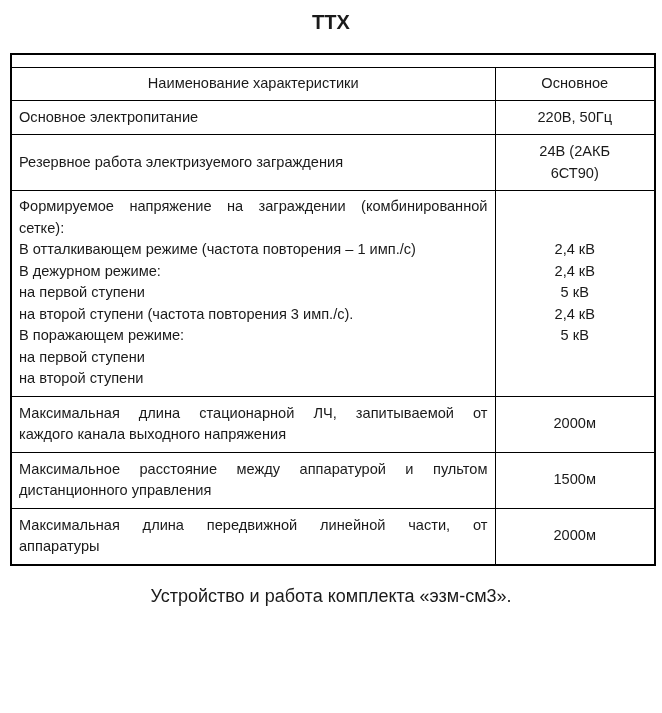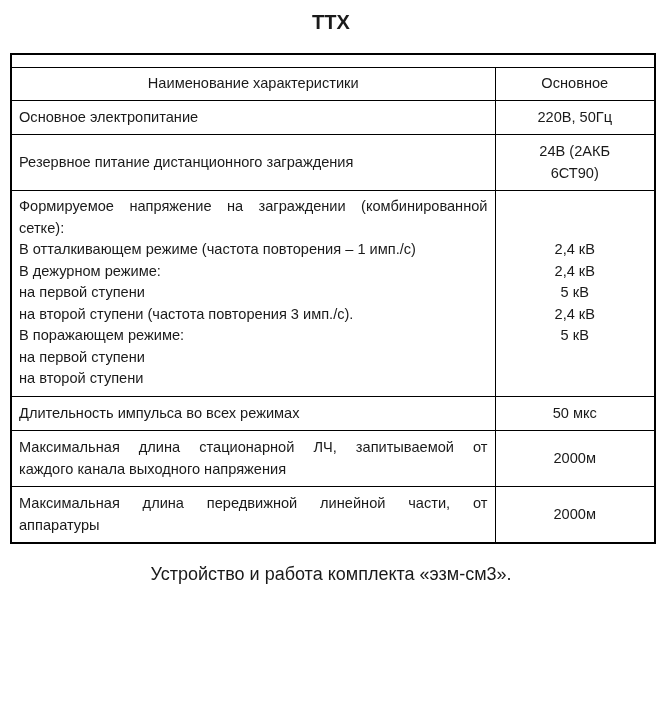--- a/index.html
+++ b/index.html
@@ -98,21 +98,21 @@
     <tr class="body-row">
           <td class="name-cell nowrap">
             <div class="line">Основное электропитание</div>
           </td>
           <td class="param-cell">
             <div class="line">220В, 50Гц</div>
           </td>
         </tr>
         <tr class="body-row">
           <td class="name-cell nowrap">
-            <div class="line">Резервное питание дистанционного заграждения</div>
+            <div class="line">Резервное работа электризуемого заграждения</div>
           </td>
           <td class="param-cell">
             <div class="line">24В (2АКБ</div>
             <div class="line">6СТ90)</div>
           </td>
         </tr>
         <tr class="body-row top">
           <td class="name-cell">
             <div class="line jline">Формируемое напряжение на заграждении (комбинированной</div>
             <div class="line">сетке):</div>
@@ -128,34 +128,35 @@
             <div class="line">&nbsp;</div>
             <div class="line">&nbsp;</div>
             <div class="line">2,4 кВ</div>
             <div class="line">2,4 кВ</div>
             <div class="line">5 кВ</div>
             <div class="line">2,4 кВ</div>
             <div class="line">5 кВ</div>
           </td>
         </tr>
         <tr class="body-row">
-          <td class="name-cell nowrap">
-            <div class="line">Длительность импульса во всех режимах</div>
-          </td>
-          <td class="param-cell">
-            <div class="line">50 мкс</div>
-          </td>
-        </tr>
-        <tr class="body-row">
           <td class="name-cell">
             <div class="line jline">Максимальная длина стационарной ЛЧ, запитываемой от</div>
             <div class="line">каждого канала выходного напряжения</div>
           </td>
           <td class="param-cell">
             <div class="line">2000м</div>
+          </td>
+        </tr>
+        <tr class="body-row">
+          <td class="name-cell">
+            <div class="line jline">Максимальное расстояние между аппаратурой и пультом</div>
+            <div class="line">дистанционного управления</div>
+          </td>
+          <td class="param-cell">
+            <div class="line">1500м</div>
           </td>
         </tr>
         <tr class="body-row">
           <td class="name-cell">
             <div class="line jline">Максимальная длина передвижной линейной части, от</div>
             <div class="line">аппаратуры</div>
           </td>
           <td class="param-cell">
             <div class="line">2000м</div>
           </td>

